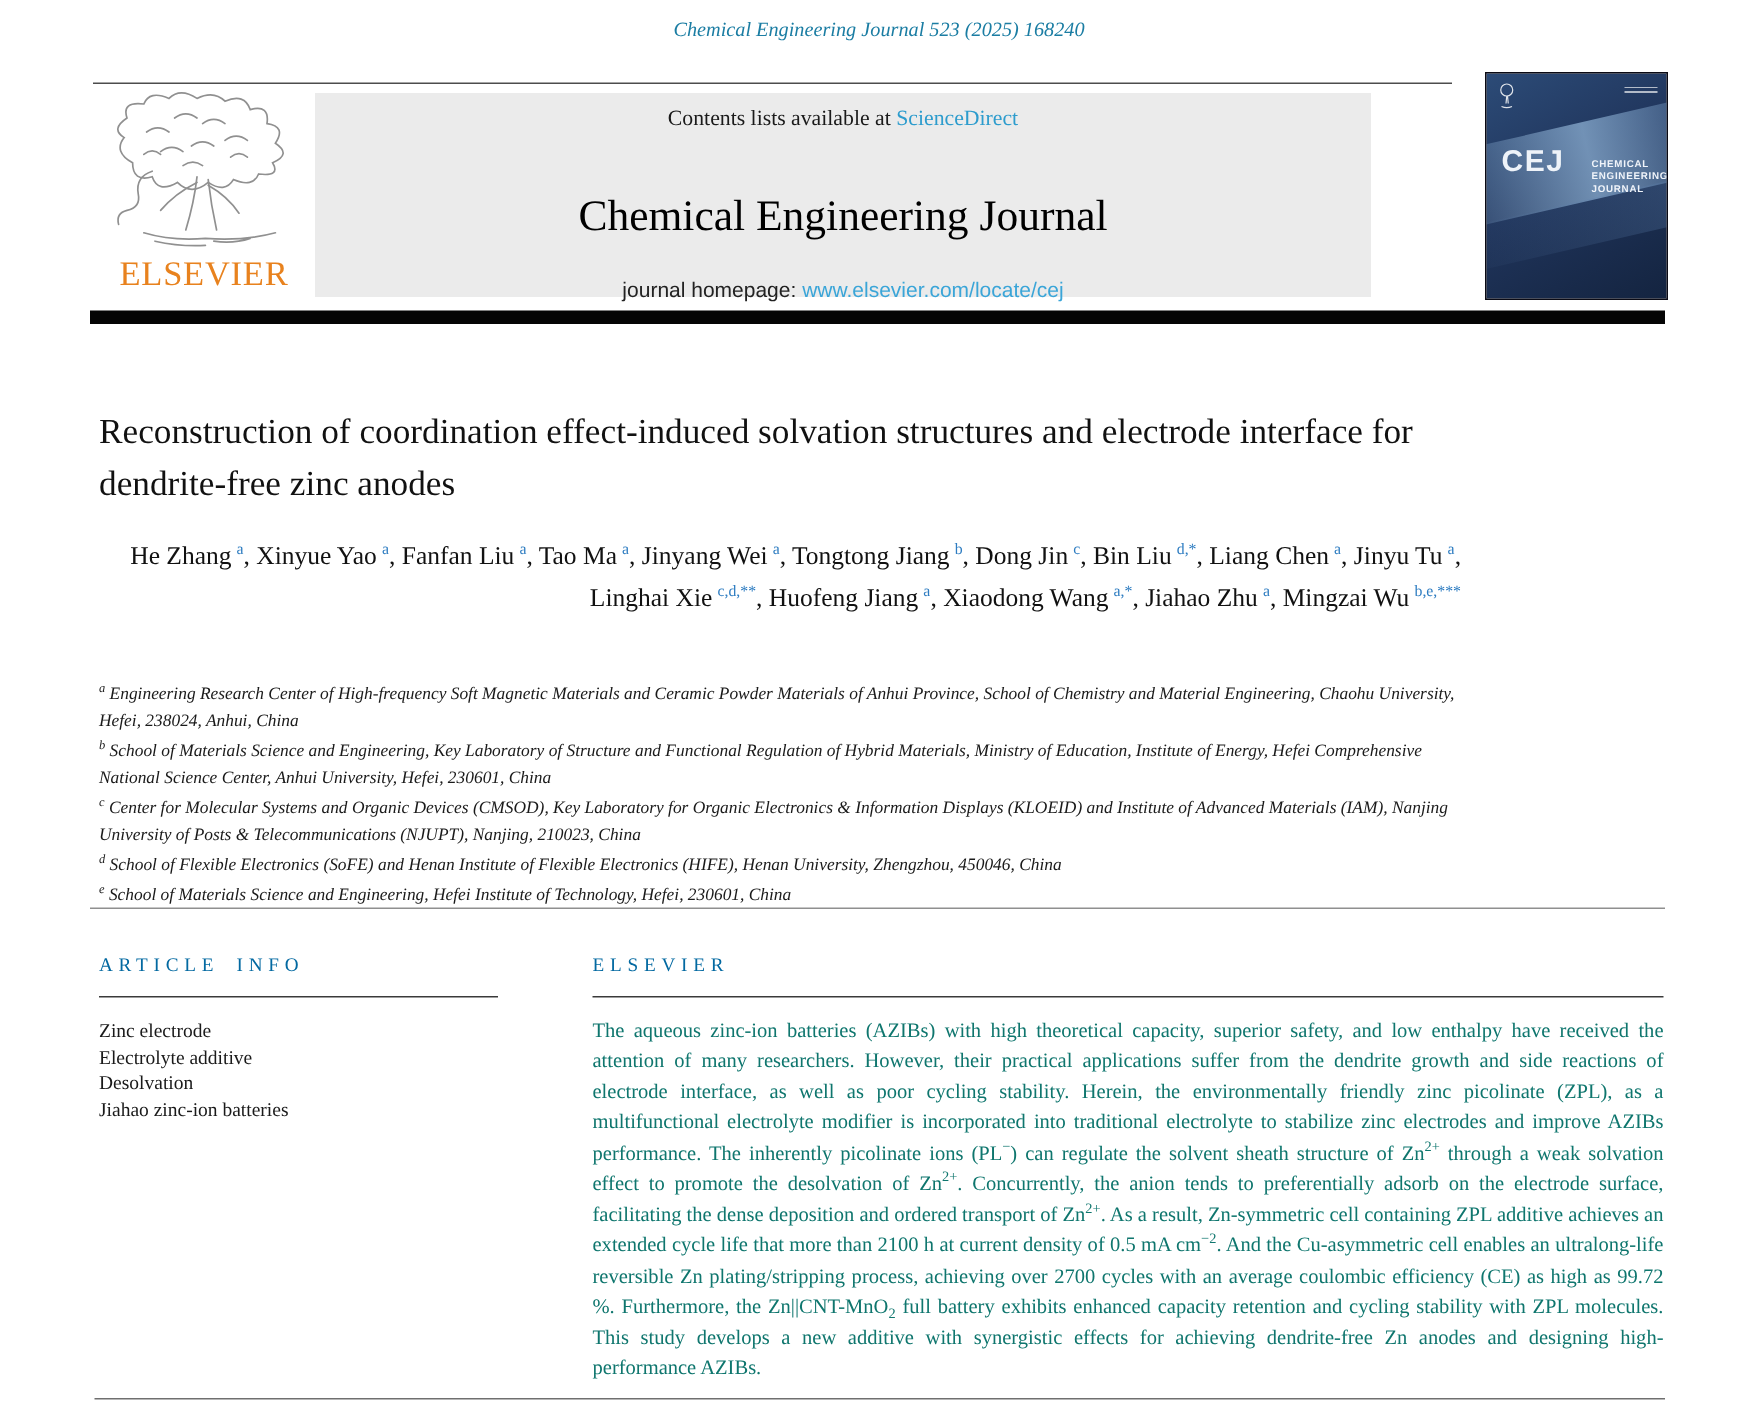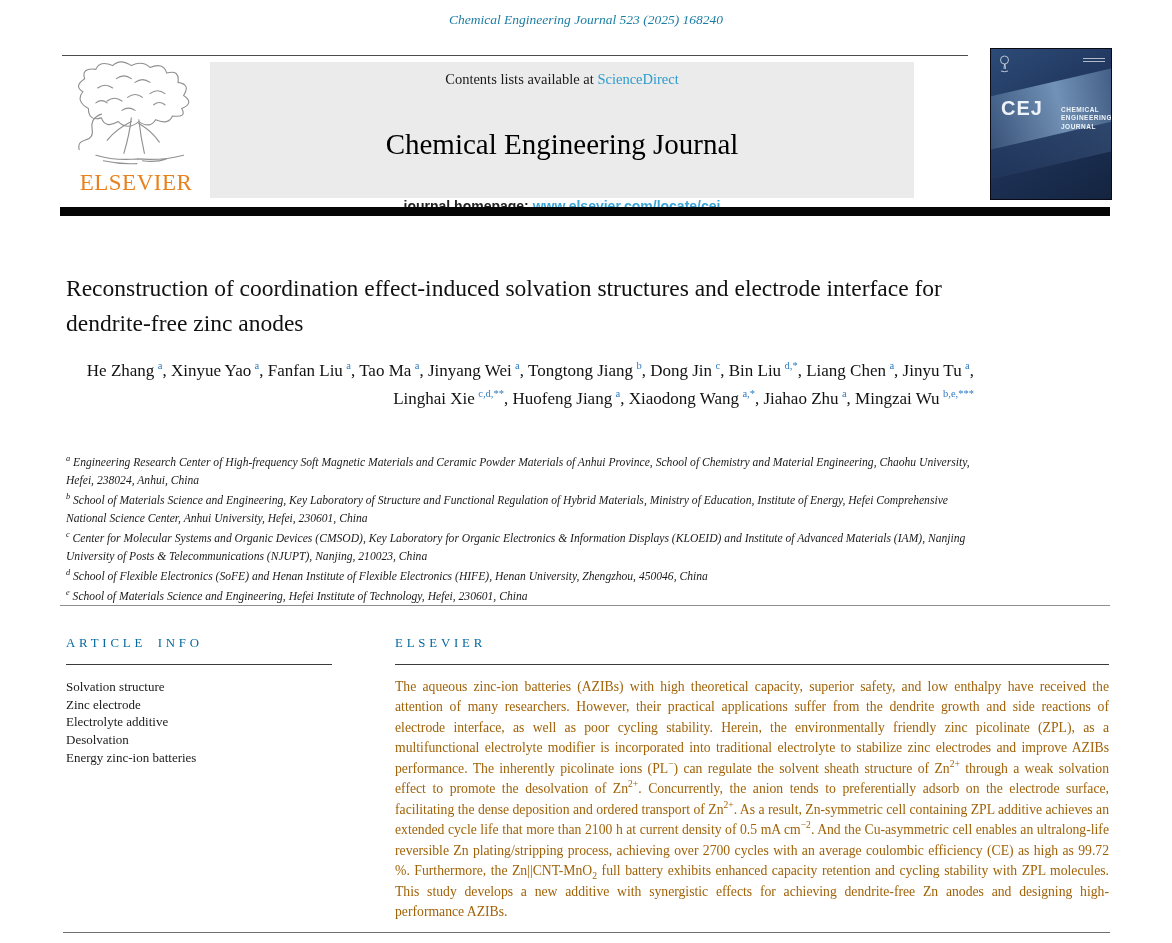--- a/index.html
+++ b/index.html
@@ -17,22 +17,22 @@
   .elsevier-block{position:absolute;left:62px;top:60px;width:148px;height:140px;text-align:center;}
   .tree-svg{display:block;margin:0 auto;}
   .elsevier-word{font-size:23px;letter-spacing:0.5px;color:#e8821e;font-weight:400;
                  font-family:"Liberation Serif",serif;margin-top:-2px;}
 
   
   .banner{position:absolute;left:210px;top:62px;width:704px;height:136px;background:#ebebeb;}
   .banner .contents{margin-top:9px;text-align:center;font-size:14.5px;color:#1a1a1a;}
   .banner .contents a{color:#2d9ccd;text-decoration:none;}
   .banner .jtitle{margin-top:40px;text-align:center;font-size:29px;color:#000000;}
-  .banner .homepage{margin-top:37px;text-align:center;font-size:14px;
-                    font-family:"Liberation Sans","DejaVu Sans",sans-serif;color:#222;font-weight:bold;}
+  .banner .homepage{margin-top:24px;text-align:center;font-size:14px;
+                    font-family:"Liberation Sans","DejaVu Sans",sans-serif;color:#222;}
   .banner .homepage a{color:#3aa5d8;text-decoration:none;}
 
   
   .cover{position:absolute;left:990px;top:48px;width:120px;height:150px;
          background:linear-gradient(150deg,#2c4b77 0%,#20355c 45%,#142440 100%);
          border:1px solid #0a0a14;overflow:hidden;}
   .cover .band{position:absolute;left:-25%;top:34px;width:150%;height:52px;
                background:linear-gradient(90deg,rgba(110,145,185,0.10),rgba(140,175,210,0.75) 55%,rgba(80,115,160,0.35));
                transform:rotate(-13deg);}
   .cover .band2{position:absolute;left:-25%;top:86px;width:150%;height:30px;
@@ -66,21 +66,21 @@
   .rule-bottom{position:absolute;left:63px;top:932px;width:1047px;height:0;border-top:1px solid #6f6f6f;}
 
   
   .info-col{position:absolute;left:66px;top:636px;width:266px;}
   .abs-col{position:absolute;left:395px;top:636px;width:714px;}
   .sec-heading{font-size:12.8px;letter-spacing:0.30em;word-spacing:0.35em;color:#0369a1;}
   .sec-rule{border:none;border-top:1px solid #3a3a3a;margin:13px 0 0 0;}
   .keywords{margin-top:13px;font-size:13px;line-height:1.36;}
   .kw-label{font-style:italic;}
   .kw-item{font-style:normal;}
-  .abs-text{margin-top:12px;font-size:13.7px;line-height:1.495;text-align:justify;color:#a16207;}
+  .abs-text{margin-top:12px;font-size:13.7px;line-height:1.495;text-align:justify;color:#0f766e;}
   .abs-text sup,.abs-text sub{font-size:70%;line-height:0;}
 </style>
 </head>
 <body>
 
 <div class="page">
 
   <div class="meta-line">Chemical Engineering Journal 523 (2025) 168240</div>
 
   <div class="rule-top"></div>
@@ -141,25 +141,24 @@
       <div><sup>e</sup> School of Materials Science and Engineering, Hefei Institute of Technology, Hefei, 230601, China</div>
     </div>
 
   <div class="rule-mid"></div>
 
   <div class="info-col">
     <div class="sec-heading">ARTICLE INFO</div>
     <hr class="sec-rule">
     <div class="keywords">
       <div>
-          <div class="kw-item">Solvation structure</div>
           <div class="kw-item">Zinc electrode</div>
           <div class="kw-item">Electrolyte additive</div>
           <div class="kw-item">Desolvation</div>
-          <div class="kw-item">Energy zinc-ion batteries</div>
+          <div class="kw-item">Jiahao zinc-ion batteries</div>
         </div>
     </div>
   </div>
 
   <div class="abs-col">
     <div class="sec-heading">ELSEVIER</div>
     <hr class="sec-rule">
     <div class="abs-text">The aqueous zinc-ion batteries (AZIBs) with high theoretical capacity, superior safety, and low enthalpy have received the attention of many researchers. However, their practical applications suffer from the dendrite growth and side reactions of electrode interface, as well as poor cycling stability. Herein, the environmentally friendly zinc picolinate (ZPL), as a multifunctional electrolyte modifier is incorporated into traditional electrolyte to stabilize zinc electrodes and improve AZIBs performance. The inherently picolinate ions (PL<sup>−</sup>) can regulate the solvent sheath structure of Zn<sup>2+</sup> through a weak solvation effect to promote the desolvation of Zn<sup>2+</sup>. Concurrently, the anion tends to preferentially adsorb on the electrode surface, facilitating the dense deposition and ordered transport of Zn<sup>2+</sup>. As a result, Zn-symmetric cell containing ZPL additive achieves an extended cycle life that more than 2100 h at current density of 0.5 mA cm<sup>−2</sup>. And the Cu-asymmetric cell enables an ultralong-life reversible Zn plating/stripping process, achieving over 2700 cycles with an average coulombic efficiency (CE) as high as 99.72 %. Furthermore, the Zn||CNT-MnO<sub>2</sub> full battery exhibits enhanced capacity retention and cycling stability with ZPL molecules. This study develops a new additive with synergistic effects for achieving dendrite-free Zn anodes and designing high-performance AZIBs.</div>
   </div>
 

